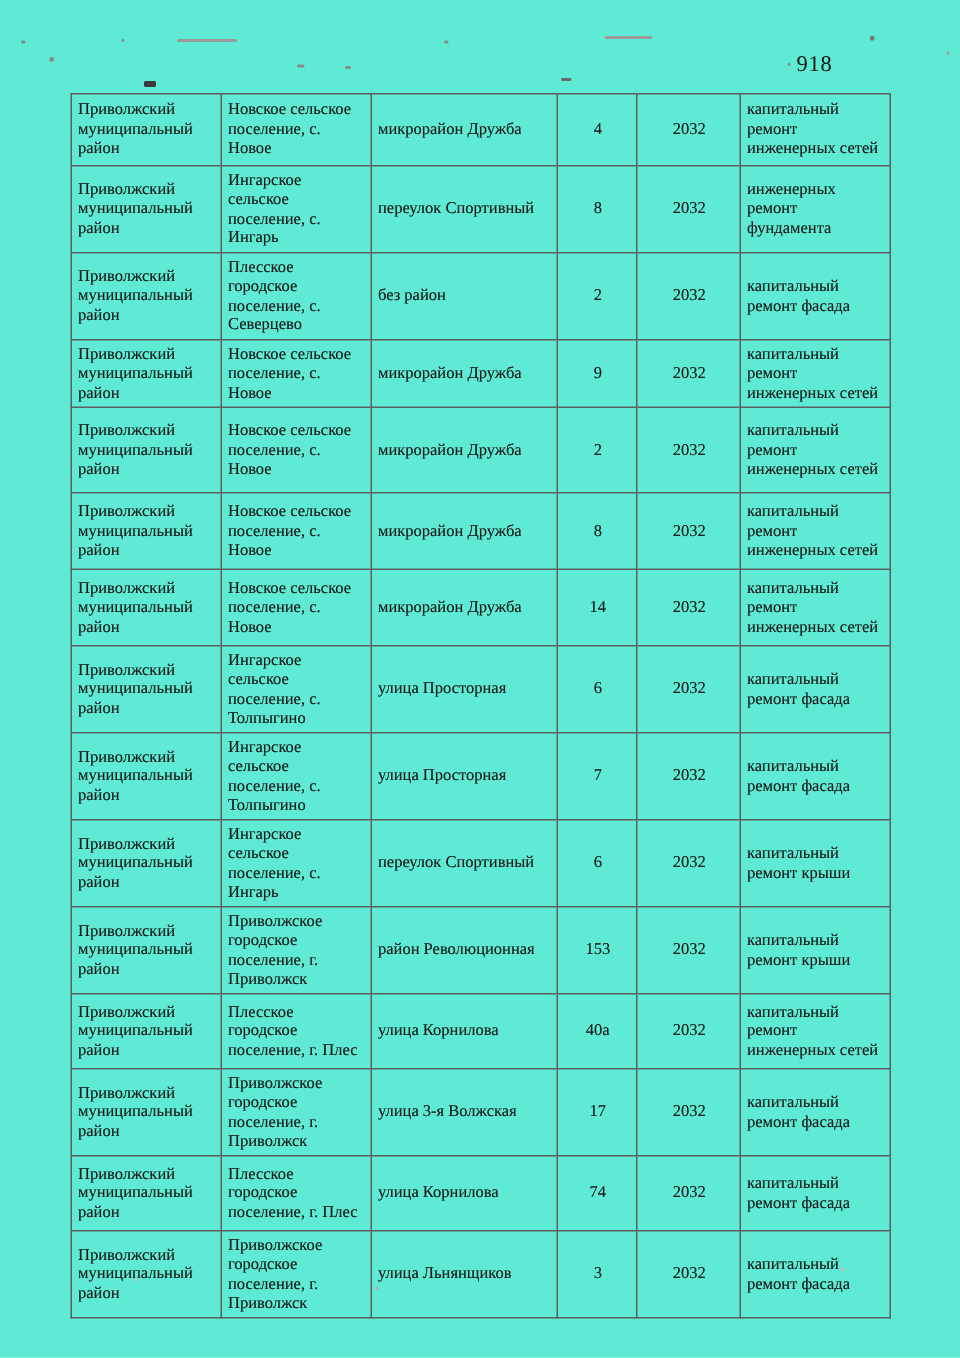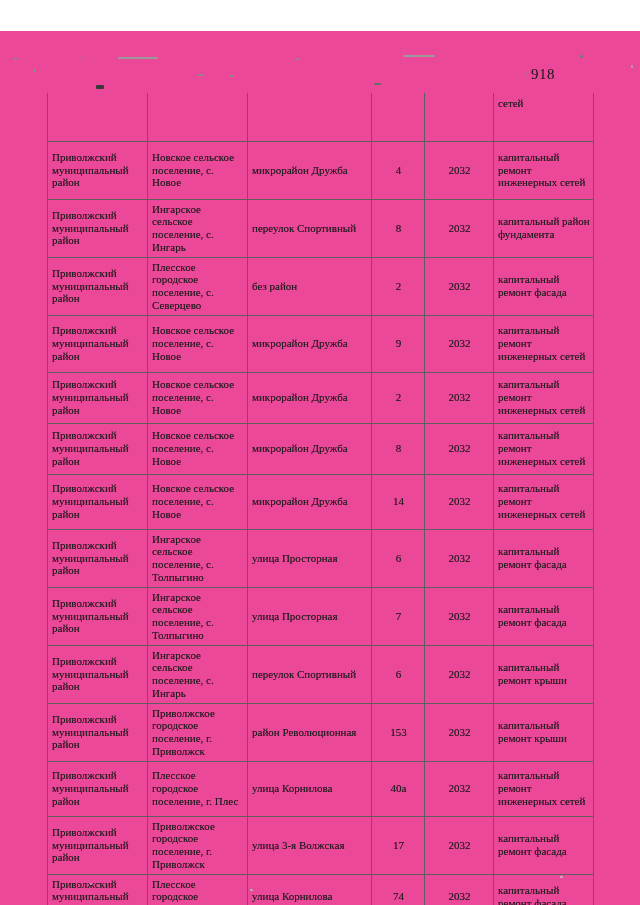--- a/index.html
+++ b/index.html
@@ -5,22 +5,21 @@
   html,body{margin:0;padding:0;}
   body{
     width:640px;height:905px;
     background:#ffffff;
     font-family:"Liberation Serif","DejaVu Serif",serif;
     position:relative;
     overflow:hidden;
   }
   .page{
     position:absolute;inset:0;
-    background:#ec4899;
-    margin-top:31px;
+    background:#5eead4;
   }
   .page-number{
     position:absolute;
     left:531px;top:35px;
     font-size:15px;
     letter-spacing:0.5px;
     color:#161616;
   }
   table.schedule{
     position:absolute;
@@ -76,44 +75,36 @@
   <table class="schedule">
     <colgroup>
       <col style="width:100px">
       <col style="width:100px">
       <col style="width:124px">
       <col style="width:53px">
       <col style="width:69px">
       <col style="width:100px">
     </colgroup>
     <tbody>
-      <tr class="carryover">
-        <td></td>
-        <td></td>
-        <td></td>
-        <td class="center"></td>
-        <td class="center"></td>
-        <td>сетей</td>
-      </tr>
 
     <tr>
       <td>Приволжский муниципальный район</td>
       <td>Новское сельское поселение, с. Новое</td>
       <td>микрорайон Дружба</td>
       <td class="center">4</td>
       <td class="center">2032</td>
       <td>капитальный ремонт инженерных сетей</td>
     </tr>
         <tr>
       <td>Приволжский муниципальный район</td>
       <td>Ингарское сельское поселение, с. Ингарь</td>
       <td>переулок Спортивный</td>
       <td class="center">8</td>
       <td class="center">2032</td>
-      <td>капитальный район фундамента</td>
+      <td>инженерных ремонт фундамента</td>
     </tr>
         <tr>
       <td>Приволжский муниципальный район</td>
       <td>Плесское городское поселение, с. Северцево</td>
       <td>без район</td>
       <td class="center">2</td>
       <td class="center">2032</td>
       <td>капитальный ремонт фасада</td>
     </tr>
         <tr>

